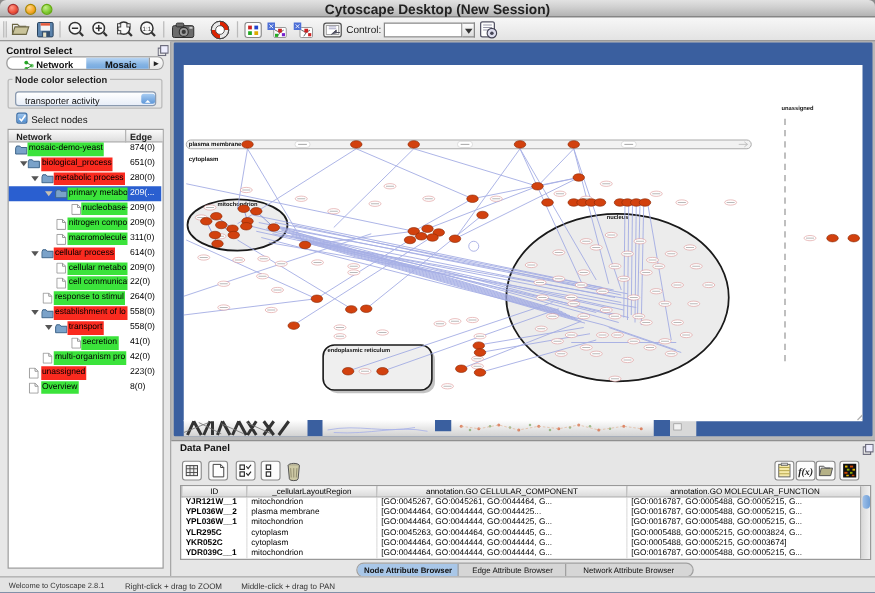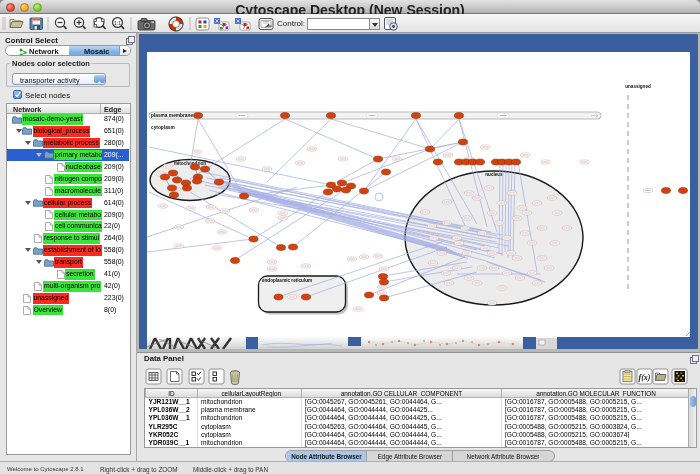--- a/index.html
+++ b/index.html
@@ -3,21 +3,21 @@
 * { margin:0; padding:0; box-sizing:border-box; }
 body { width:700px; height:474px; font-family:"Liberation Sans", sans-serif; background:#8a8a8a; position:relative; overflow:hidden; }
 .abs { position:absolute; }
 </style></head>
 <body>
 
 <div class="abs" style="left:0;top:0;width:700px;height:14px;background:linear-gradient(#e2e2e2,#cfcfcf 45%,#b2b2b2);border-bottom:1px solid #7a7a7a;border-radius:5px 5px 0 0">
   <div class="abs" style="left:6px;top:2.5px;width:9px;height:9px;border-radius:50%;background:radial-gradient(circle at 35% 30%,#ff9a8a,#ee4f39 60%,#c23321);border:0.5px solid #a33"></div>
   <div class="abs" style="left:19.5px;top:2.5px;width:9px;height:9px;border-radius:50%;background:radial-gradient(circle at 35% 30%,#ffd78a,#f5a623 60%,#c87d12);border:0.5px solid #a80"></div>
   <div class="abs" style="left:33px;top:2.5px;width:9px;height:9px;border-radius:50%;background:radial-gradient(circle at 35% 30%,#c4ee8a,#7ecb2f 60%,#59a317);border:0.5px solid #6a1"></div>
-  <div class="abs" style="left:0;top:2px;width:700px;text-align:center;font-size:14px;font-weight:bold;color:#222">Cytoscape Desktop (New Session)</div>
+  <div class="abs" style="left:0;top:2px;width:700px;text-align:center;font-size:11px;font-weight:bold;color:#222">Cytoscape Desktop (New Session)</div>
 </div>
 
 <div class="abs" style="left:0;top:14px;width:700px;height:19px;background:linear-gradient(#f7f7f7,#e3e3e3);border-bottom:1px solid #9a9a9a">
   <svg class="abs" style="left:0;top:0" width="700" height="19">
     <g stroke="#bbb" stroke-width="1">
         <line x1="3" y1="3" x2="3" y2="16"></line>
         <line x1="5" y1="3" x2="5" y2="16"></line>
         <line x1="48" y1="3" x2="48" y2="16"></line>
         <line x1="131" y1="3" x2="131" y2="16"></line>
         <line x1="190" y1="3" x2="190" y2="16"></line>
@@ -117,23 +117,23 @@
         <circle cx="2" cy="2" r="1.5" fill="#2a2"></circle>
         <circle cx="2" cy="7" r="1.5" fill="#2a2"></circle>
         <circle cx="6.5" cy="4.5" r="1.5" fill="#6c6"></circle>
         <path d="M2,2 L6.5,4.5 L2,7" fill="none" stroke="#383" stroke-width="0.8"></path>
       </svg>
     <div class="abs" style="left:23px;top:1px;font-size:7.5px;font-weight:bold;color:#111">Network</div>
     <div class="abs" style="left:78px;top:1px;font-size:7.5px;font-weight:bold;color:#111">Mosaic</div>
   </div>
 
   <div class="abs" style="left:6px;top:30px;width:124px;height:24px;border:1px solid #bbb;border-radius:2px"></div>
-  <div class="abs" style="left:10px;top:26px;background:#e7e7e7;padding:0 2px;font-size:7.5px;font-weight:bold;color:#222">Nodes color selection</div>
-
-  <div class="abs" style="left:12px;top:40px;width:94px;height:11.5px;background:linear-gradient(#ffffff,#e8eef8);border:1px solid #8a9ab0;border-radius:3px">
+  <div class="abs" style="left:10px;top:26px;background:#e7e7e7;padding:0 2px;font-size:7.5px;font-weight:bold;color:#222">Node color selection</div>
+
+  <div class="abs" style="left:12px;top:40px;width:113px;height:11.5px;background:linear-gradient(#ffffff,#e8eef8);border:1px solid #8a9ab0;border-radius:3px">
     <div class="abs" style="left:7px;top:1.8px;font-size:7.3px;color:#111">transporter activity</div>
     <div class="abs" style="right:0.5px;top:0.5px;width:10.5px;height:8.5px;background:linear-gradient(#a8ccf2,#5e97d8);border-radius:2px;overflow:hidden">
       <svg width="11" height="9">
           <path d="M5.2,1 L7.4,3.2 L3,3.2 Z" fill="#fff"></path>
           <path d="M5.2,7.5 L3,5.3 L7.4,5.3 Z" fill="#fff"></path>
         </svg>
     </div>
   </div>
 
   <div class="abs" style="left:13px;top:57px;width:8.5px;height:8.5px;background:linear-gradient(#9cc4ee,#4f8ed2);border:1px solid #3a6ea8;border-radius:2px;overflow:hidden">

